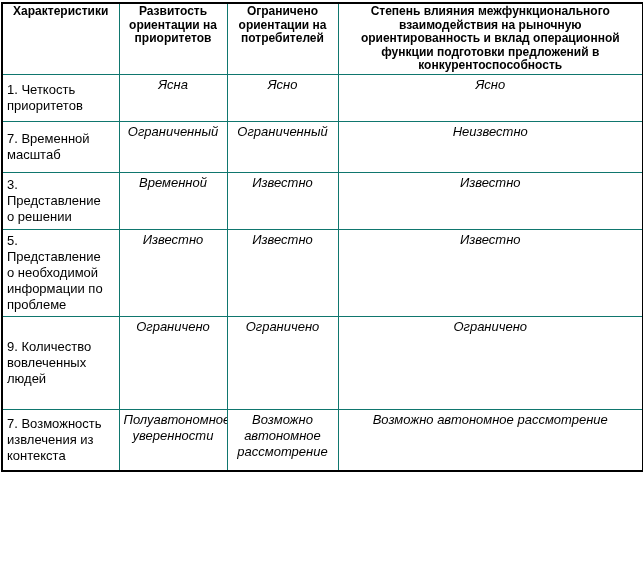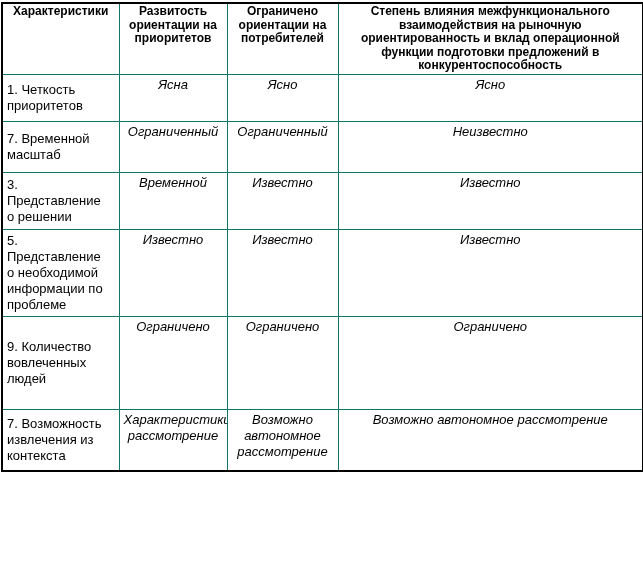--- a/index.html
+++ b/index.html
@@ -104,18 +104,18 @@
     <td class="value-cell">Известно</td>
   </tr>
       <tr>
     <td class="label-cell">9. Количество вовлеченных людей</td>
     <td class="value-cell">Ограничено</td>
     <td class="value-cell">Ограничено</td>
     <td class="value-cell">Ограничено</td>
   </tr>
       <tr>
     <td class="label-cell">7. Возможность извлечения из контекста</td>
-    <td class="value-cell">Характеристики рассмотрение</td>
+    <td class="value-cell">Полуавтономное уверенности</td>
     <td class="value-cell">Возможно автономное рассмотрение</td>
     <td class="value-cell">Возможно автономное рассмотрение</td>
   </tr>
     </tbody>
 </table>
 
 </body></html>

